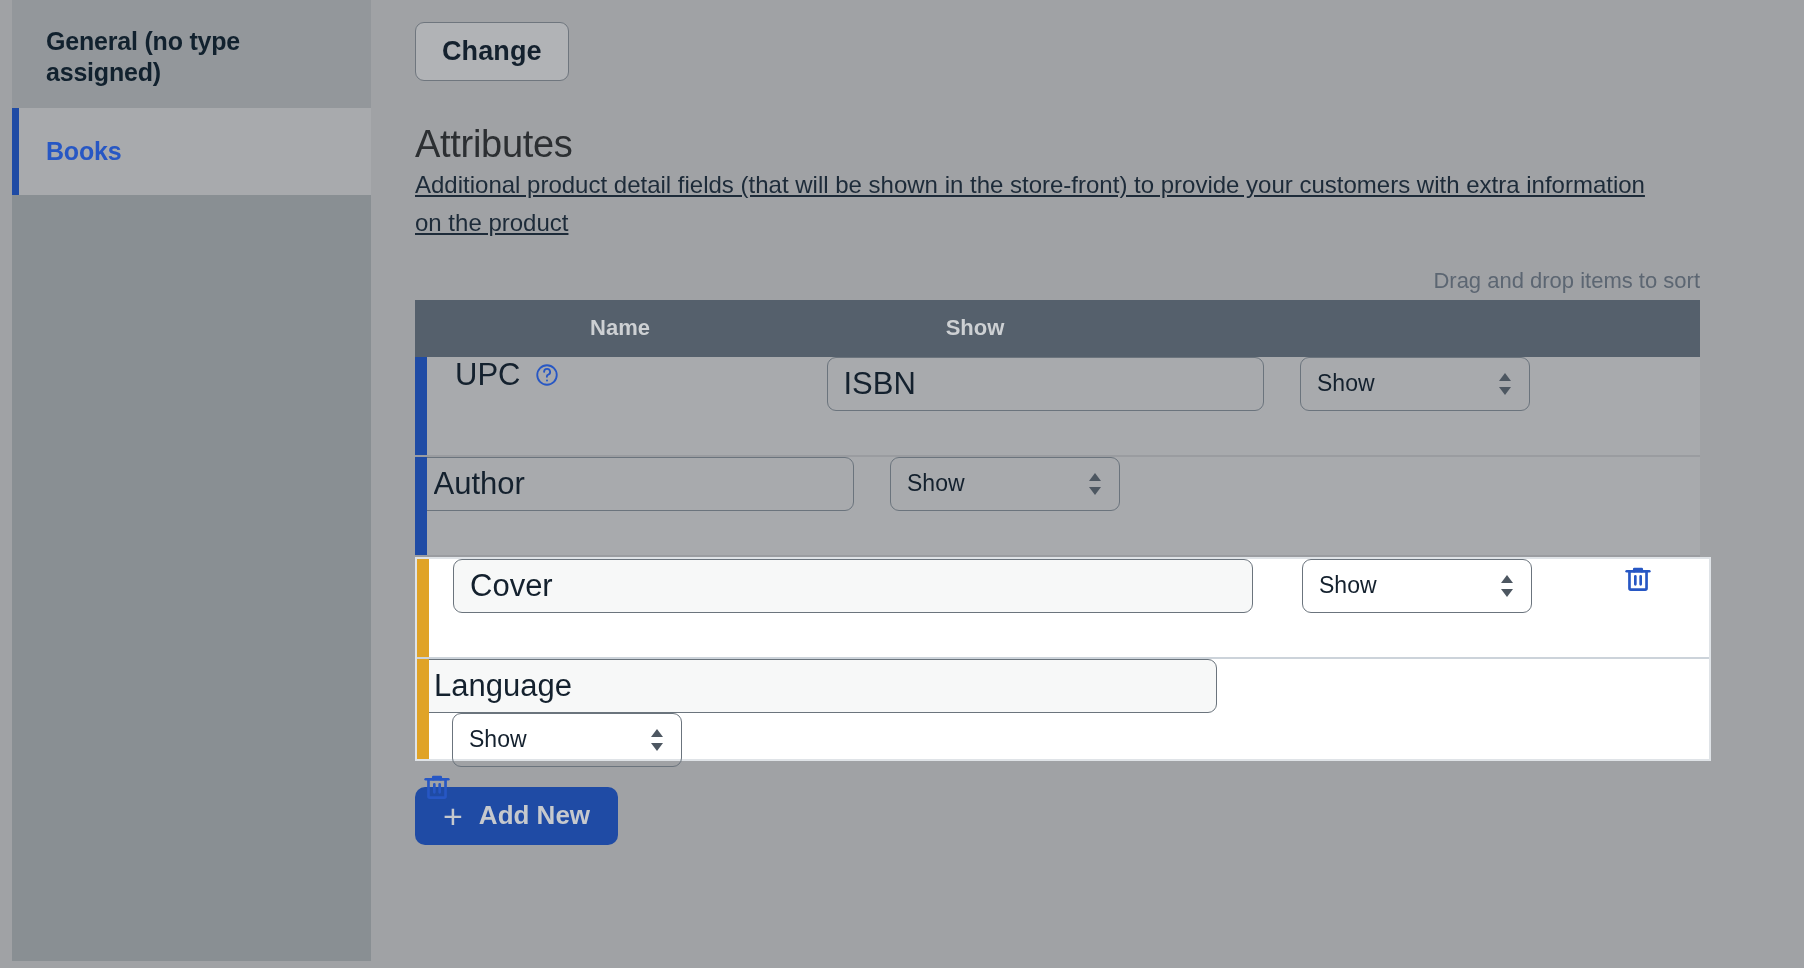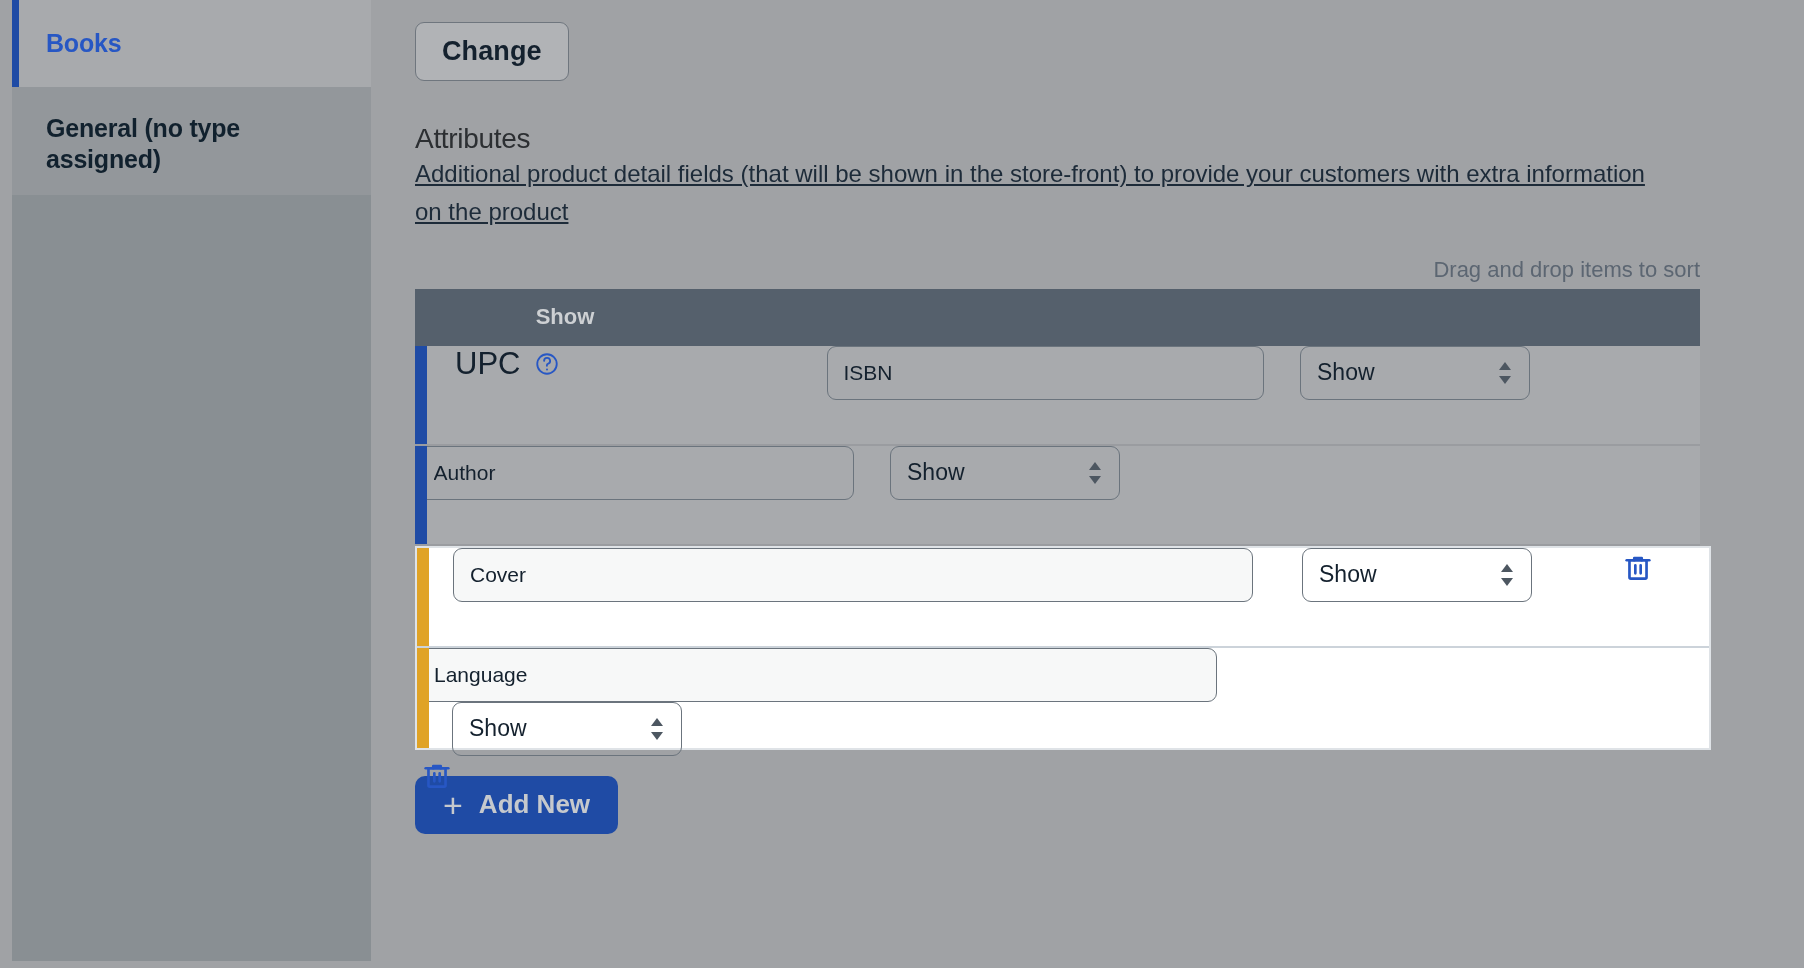--- a/index.html
+++ b/index.html
@@ -72,21 +72,21 @@
     padding: 13px 26px;
     font-size: 27px;
     font-weight: bold;
     color: #14212e;
     cursor: pointer;
     letter-spacing: 0.1px;
   }
 
   .section-title {
     margin-top: 42px;
-    font-size: 28px;
+    font-size: 38px;
     color: #2c2f32;
     letter-spacing: -0.3px;
   }
   .section-desc {
     font-size: 24px;
     color: #1d2b39;
     line-height: 1.58;
     max-width: 1250px;
     text-decoration: underline;
   }
@@ -140,21 +140,21 @@
 
   .cell-disp { width: 440px; display: flex; justify-content: center; }
   .cell-show { width: 300px; display: flex; justify-content: center; }
   .cell-del  { flex: 1; display: flex; justify-content: center; align-items: center; }
 
   .text-input {
     width: 437px; height: 54px;
     border: 1.5px solid #6b747d;
     border-radius: 9px;
     background: transparent;
-    font-size: 21px;
+    font-size: 31px;
     color: #14212e;
     padding: 0 16px;
     font-family: "Liberation Sans", sans-serif;
     outline: none;
   }
   .text-input.wide { width: 800px; background: #f7f8f8; }
 
   .select-wrap {
     position: relative;
     width: 230px; height: 54px;
@@ -212,45 +212,46 @@
     font-family: "Liberation Sans", sans-serif;
   }
   .plus { font-size: 34px; font-weight: 400; line-height: 1; color: #c6c9cd; }
 </style>
 </head>
 <body>
 
 <div class="page">
 
   <div class="sidebar">
+    <div class="side-item general">General (no type assigned)</div>
+
     <div class="side-item active">
       <span class="active-bar"></span>
       <span>Books</span>
     </div>
 
-    <div class="side-item general">General (no type assigned)</div>
-
     <div class="side-rest"></div>
   </div>
 
   <div class="main">
 
     <div class="title-row">
       <button class="change-btn">Change</button>
     </div>
 
     <div class="section-title">Attributes</div>
     <div class="section-desc">Additional product detail fields (that will be shown in the store-front) to provide your customers with extra information on the product</div>
 
     <div class="drag-hint">Drag and drop items to sort</div>
 
     
     <div class="table">
 
       <div class="thead">
+        <div class="th-name">Name</div>
         <div class="th-show">Show</div>
         <div class="th-del"></div>
       </div>
 
       <div class="row">
         <span class="handle blue"></span>
         <div class="cell-name">
           <span>UPC</span>
           <span class="help-icon">
             <svg width="26" height="26" viewBox="0 0 24 24" fill="none" stroke="#2757c4" stroke-width="1.7">

